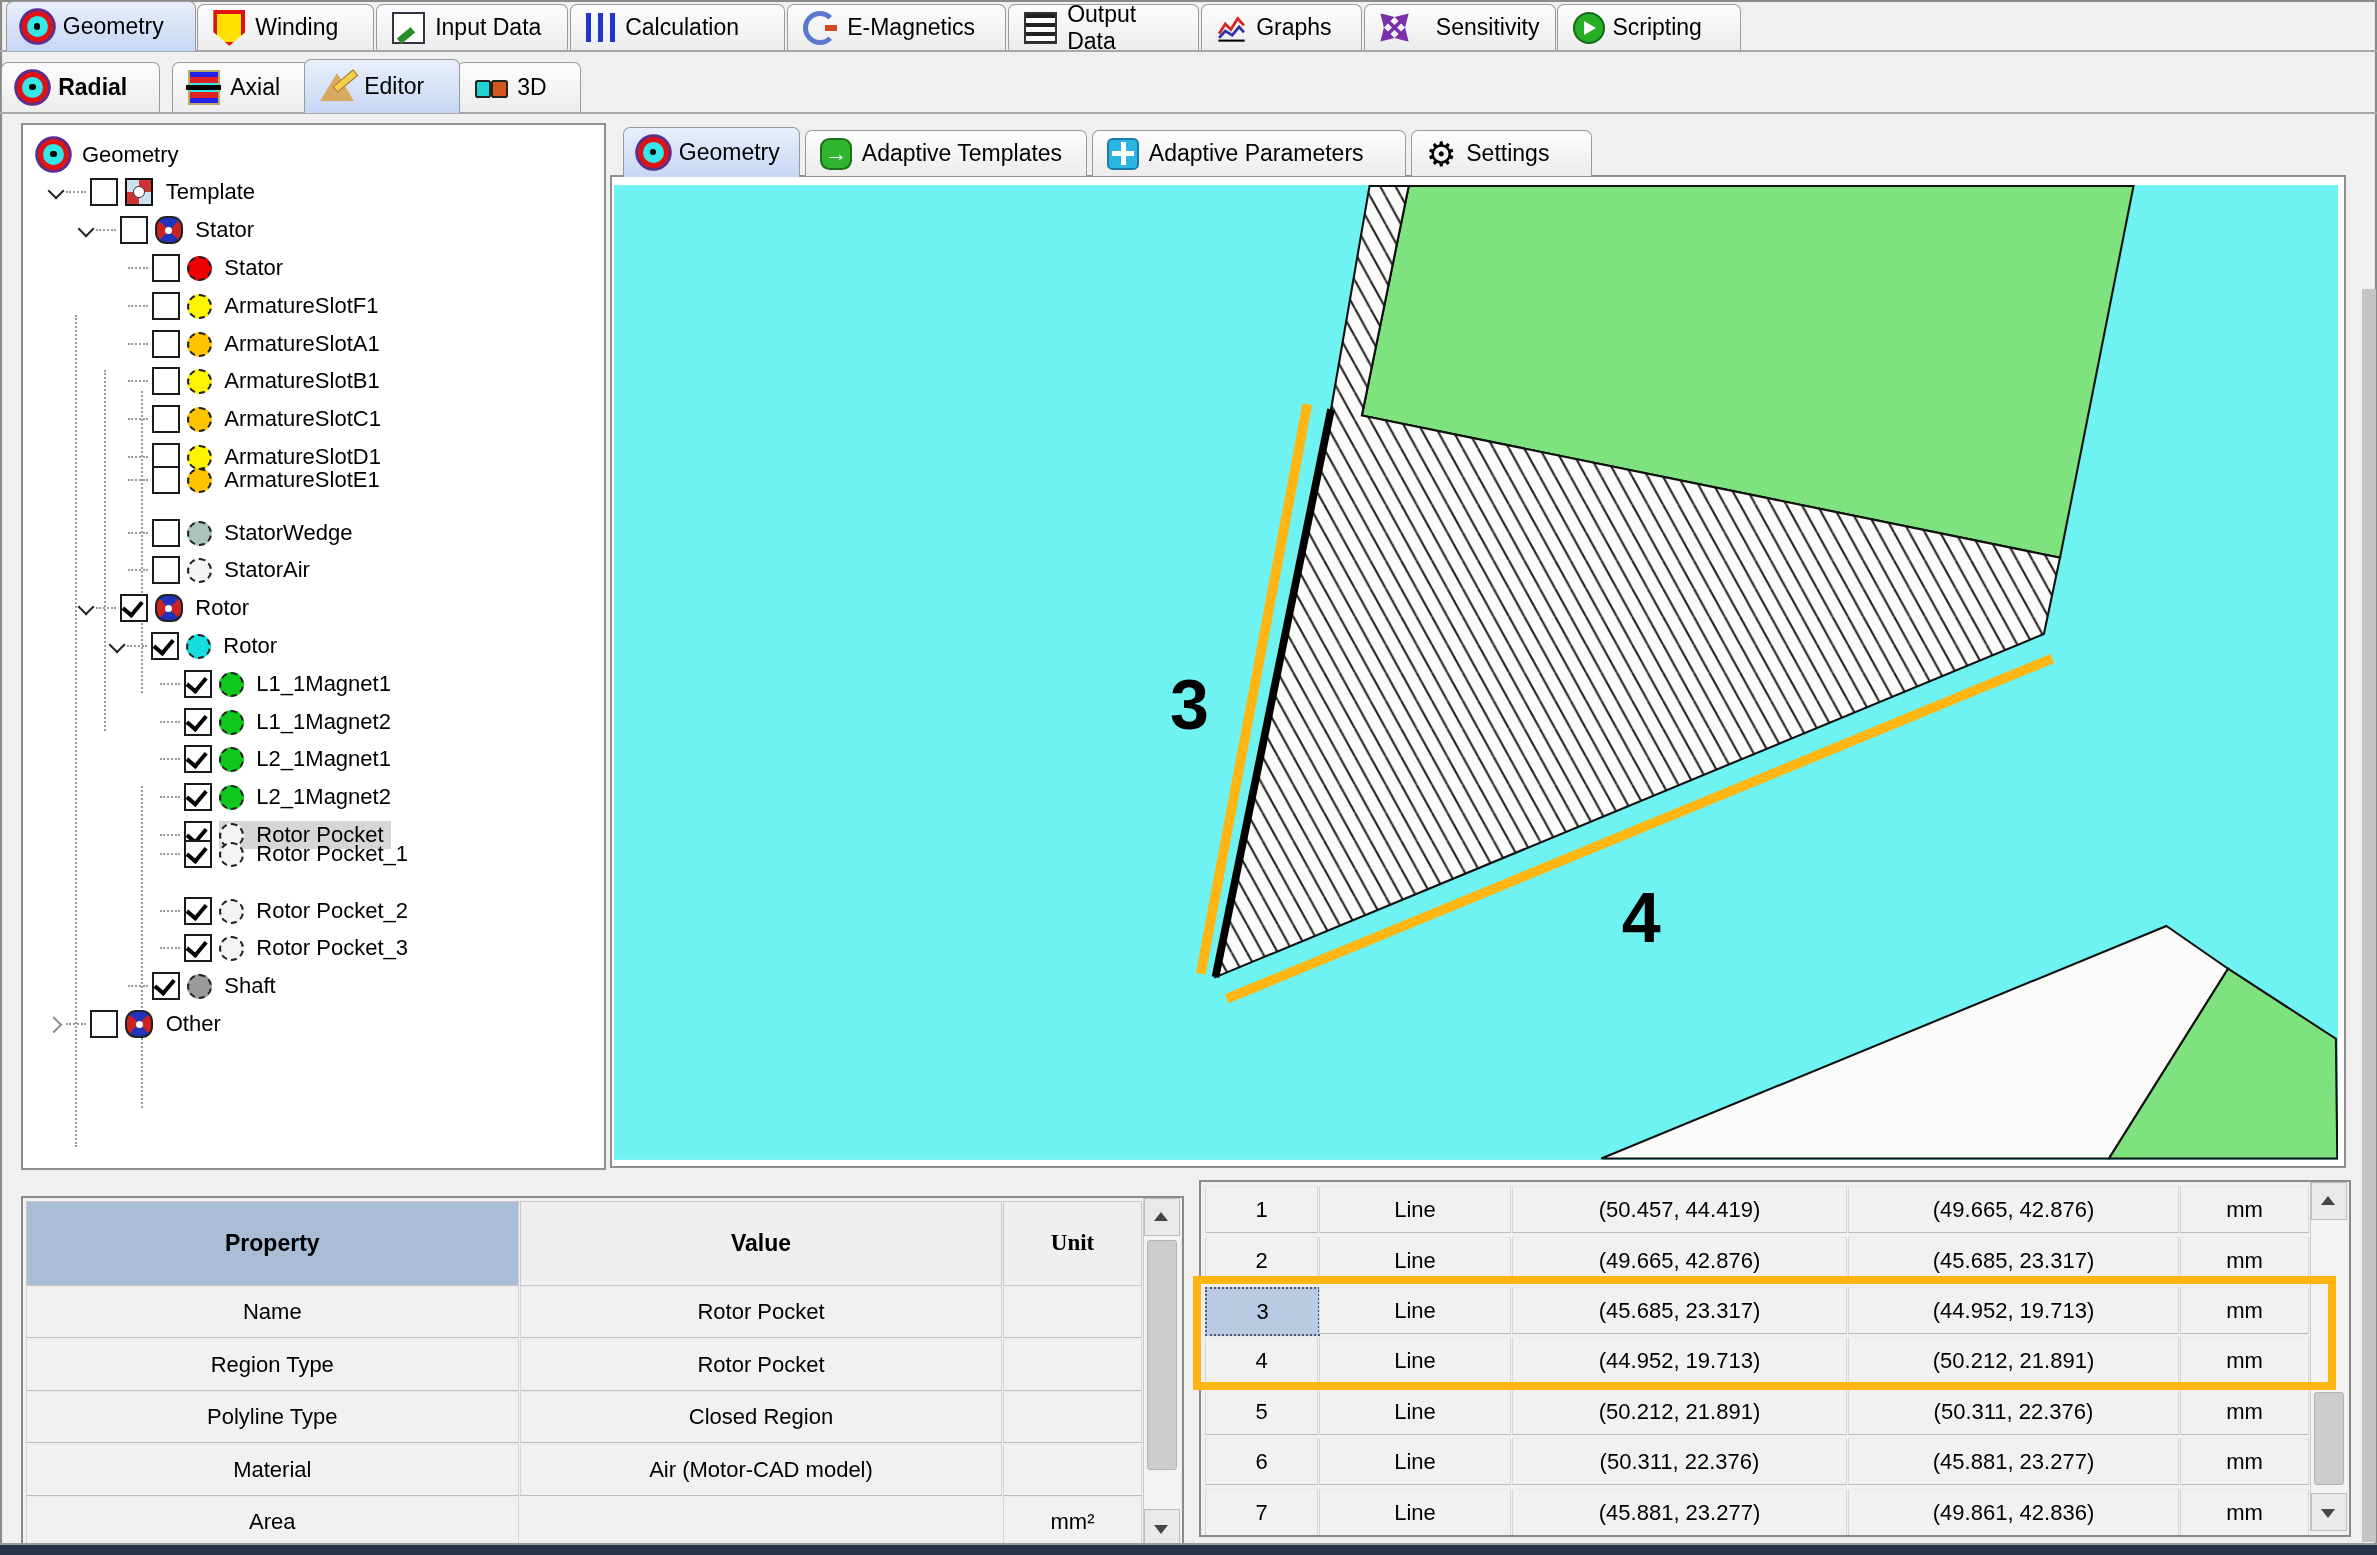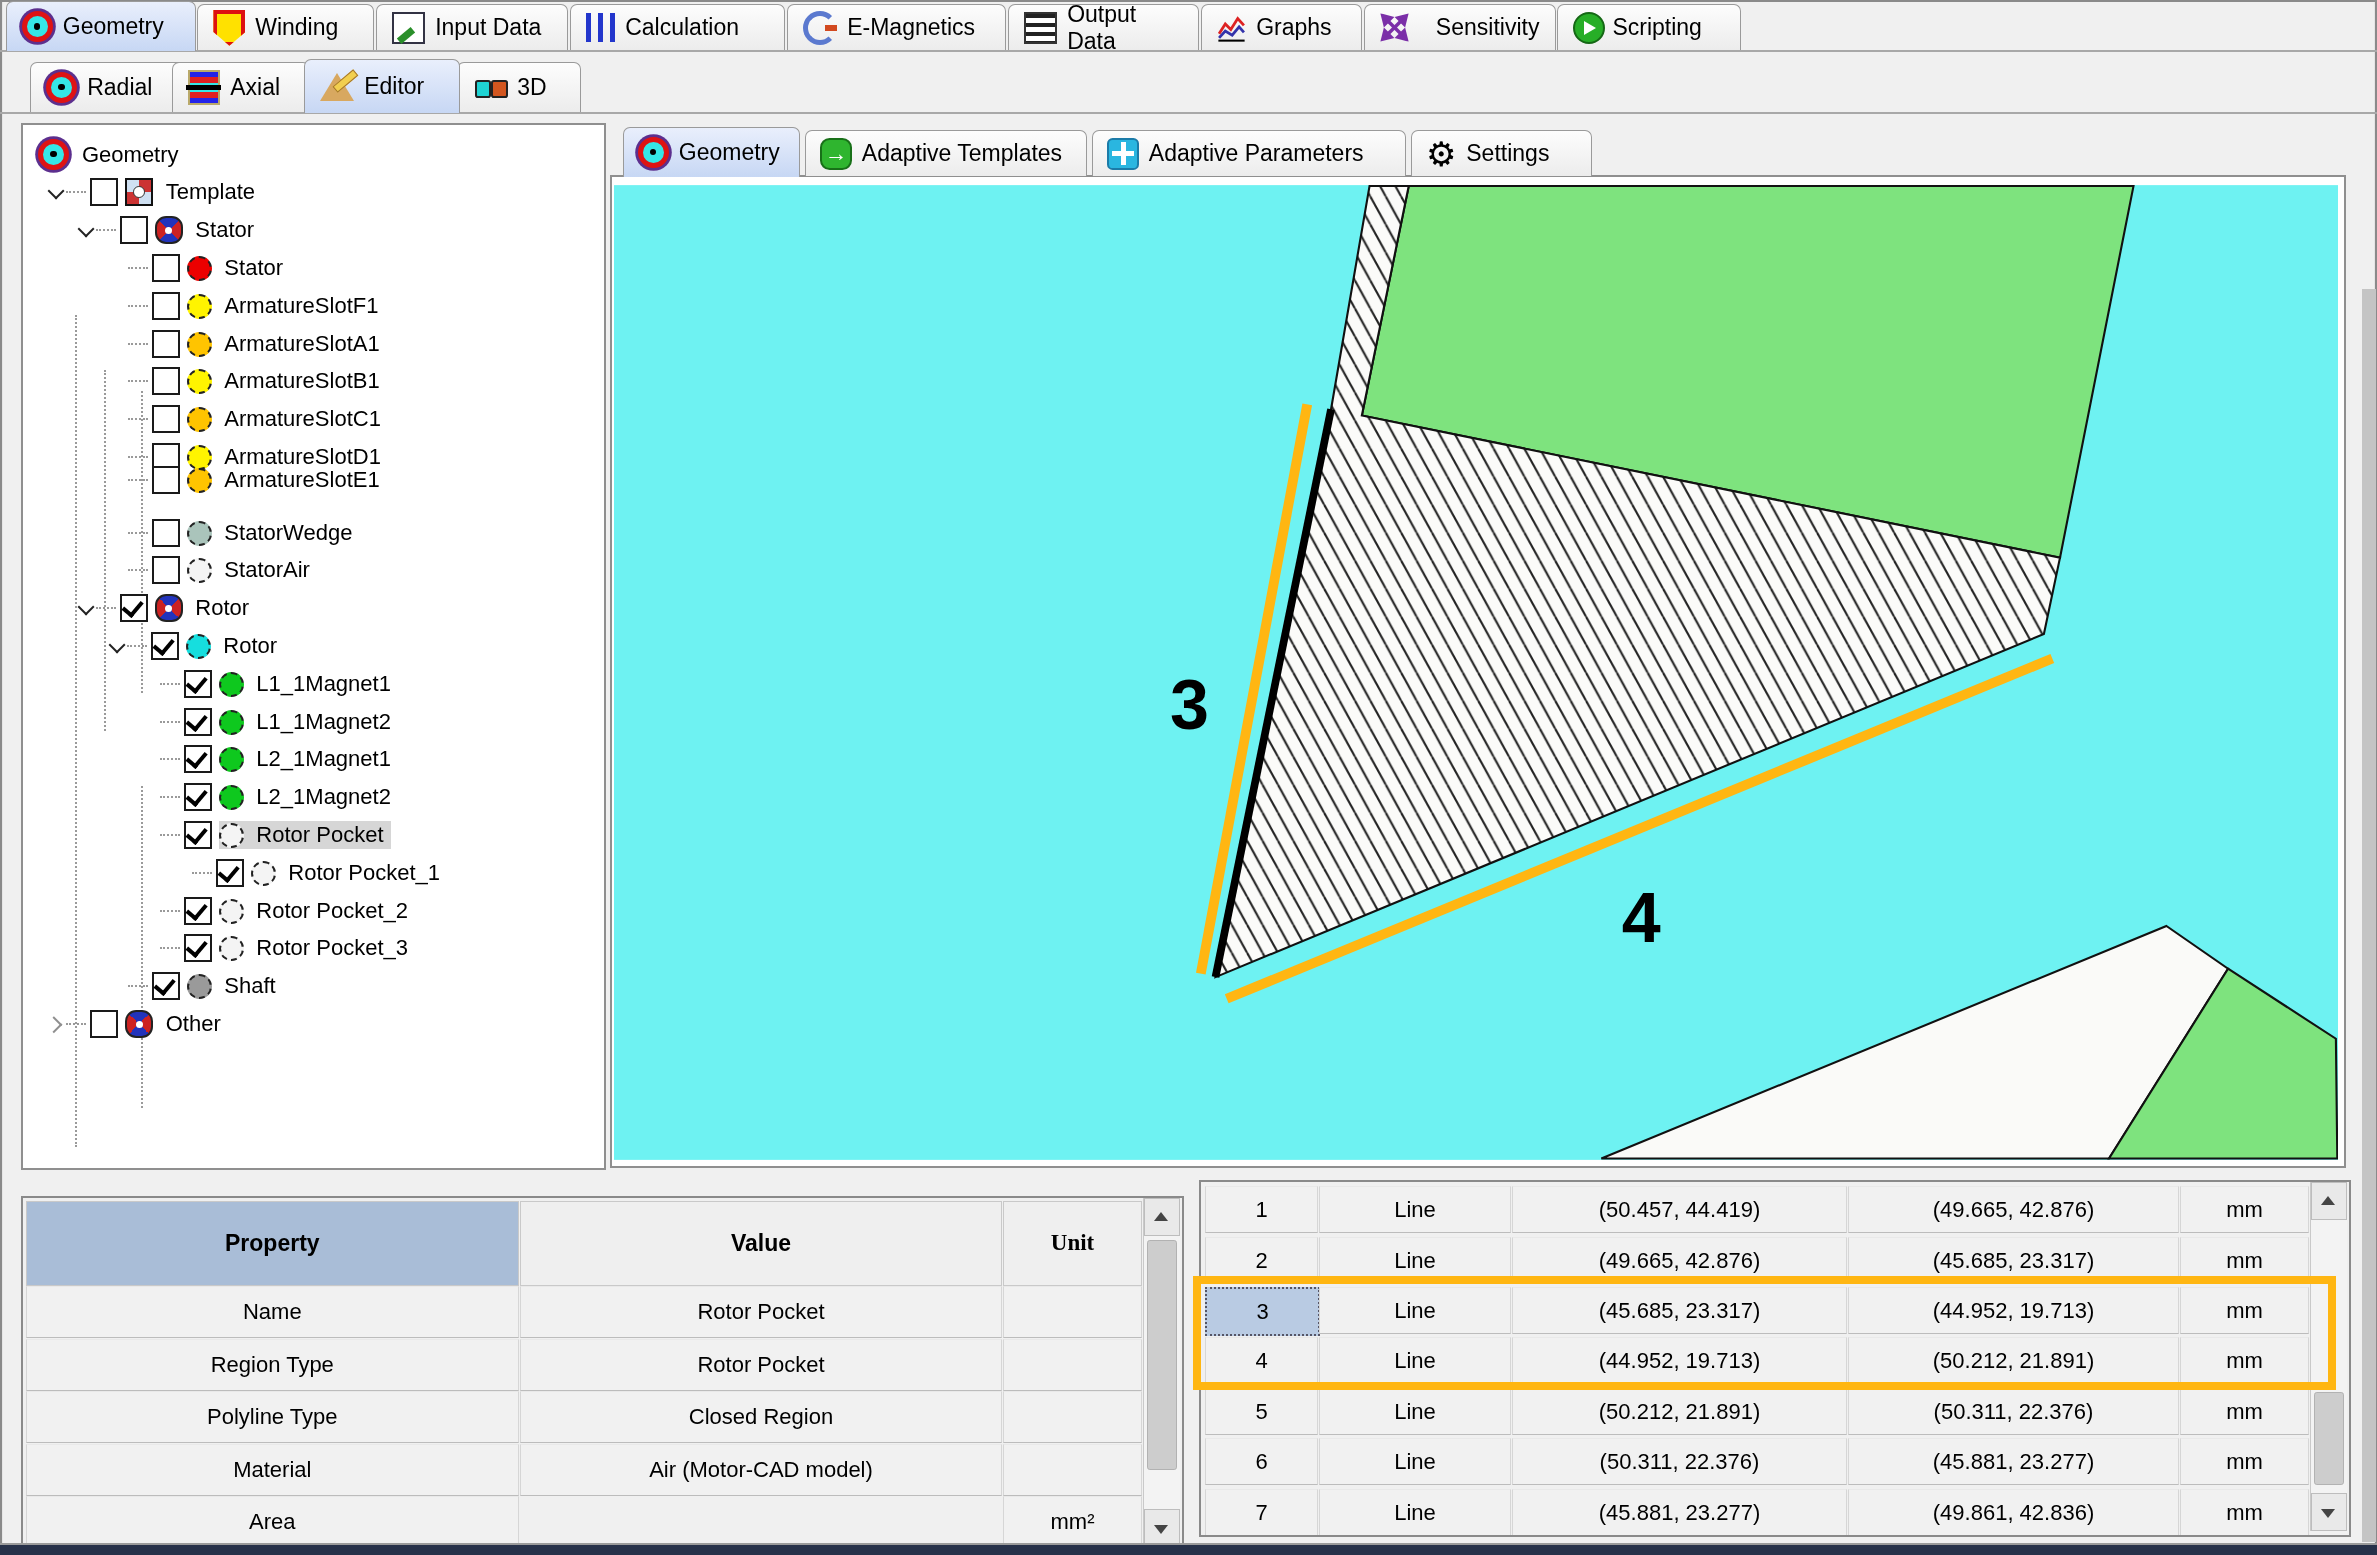--- a/index.html
+++ b/index.html
@@ -162,21 +162,21 @@
       <span>Sensitivity</span>
       </div>
     <div class="tab" style="left:1557px;width:151px;gap:7px;">
         <span class="ic ic-script"></span>
         <span>Scripting</span>
       </div>
     <div class="hline" style="left:0;top:50px;width:100%;height:2.1px;"></div>
   </div>
 
   <div class="tabs2">
-    <div class="tab" style="left:30px;width:126px;">
+    <div class="tab" style="left:1px;width:126px;font-weight:bold;">
         <span class="ic ic-motor"></span>
         <span>Radial</span>
       </div>
     <div class="tab" style="left:172px;width:105px;">
         <span class="ic ic-axial"></span>
         <span>Axial</span>
       </div>
     <div class="tab sel" style="left:304px;width:123px;">
         <span class="ic ic-editor"></span>
         <span>Editor</span>
@@ -324,21 +324,21 @@
       </div>
     <div class="trow selrow" style="top:691px;">
         <span style="width:137px;"></span>
         <span class="stub"></span>
         <span class="cb" data-state="checked"></span>
         <span class="selwrap">
           <span class="dot" data-color="white"></span>
           <span class="lbl">Rotor Pocket</span>
         </span>
       </div>
-    <div class="trow" style="top:729px;margin-left:32px;">
+    <div class="trow" style="top:710px;">
         <span style="width:137px;"></span>
         <span class="stub"></span>
         <span class="cb" data-state="checked"></span>
         <span class="dot" data-color="white"></span>
         <span class="lbl">Rotor Pocket_1</span>
       </div>
     <div class="trow" style="top:767px;">
         <span style="width:137px;"></span>
         <span class="stub"></span>
         <span class="cb" data-state="checked"></span>

